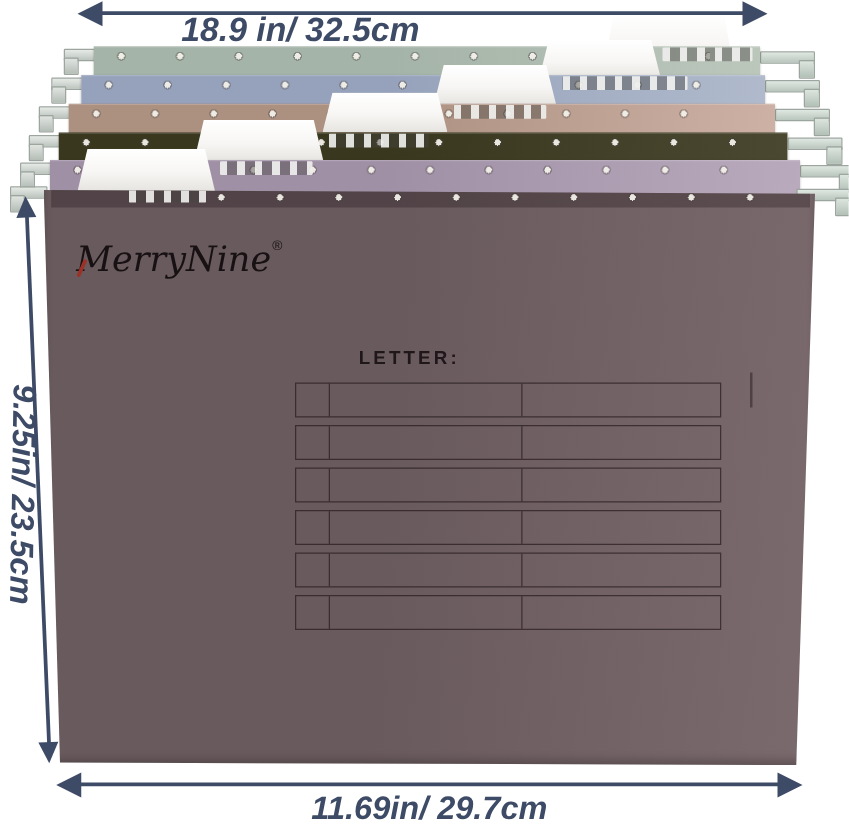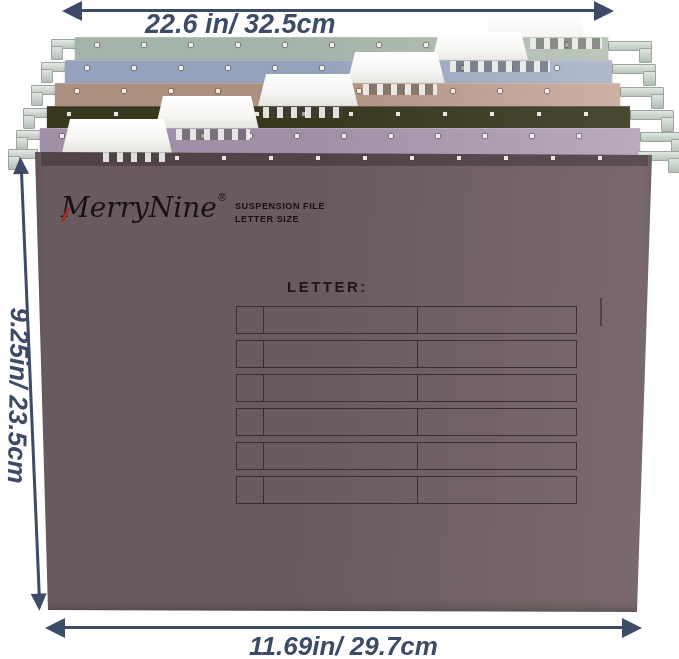--- a/index.html
+++ b/index.html
@@ -213,24 +213,20 @@
       <div class="f6strip">
         <div class="dots"></div>
       </div>
       <div class="slots"></div>
 
       <div class="logo-row">
         <div class="brand-name">MerryNine
           <span class="brand-accent" style="background: rgb(156, 50, 39);"></span>
         </div>
         <div class="brand-reg">®</div>
-        <div class="brand-sub">
-          <div>SUSPENSION FILE</div>
-          <div>LETTER SIZE</div>
-        </div>
       </div>
 
       <div class="index-label">LETTER:</div>
       <div class="index-table">
           <div class="trow">
             <div class="tcell c1"></div>
             <div class="tcell c2"></div>
             <div class="tcell c3"></div>
           </div>
           <div class="trow">
@@ -261,21 +257,21 @@
         </div>
       <div class="crease"></div>
     </div>
   </div>
 
   <div class="dim dim-top">
     <div class="hline"></div>
     <div class="ah ah-left"></div>
     <div class="ah ah-right"></div>
   </div>
-  <div class="dim-label label-top">22.6 in/ 32.5cm</div>
+  <div class="dim-label label-top">18.9 in/ 32.5cm</div>
 
   <div class="dim dim-left">
     <div class="vline"></div>
   </div>
   <div class="dim-label label-left">9.25in/ 23.5cm</div>
 
   <div class="dim dim-bottom">
     <div class="hline"></div>
     <div class="ah ah-left"></div>
     <div class="ah ah-right"></div>

